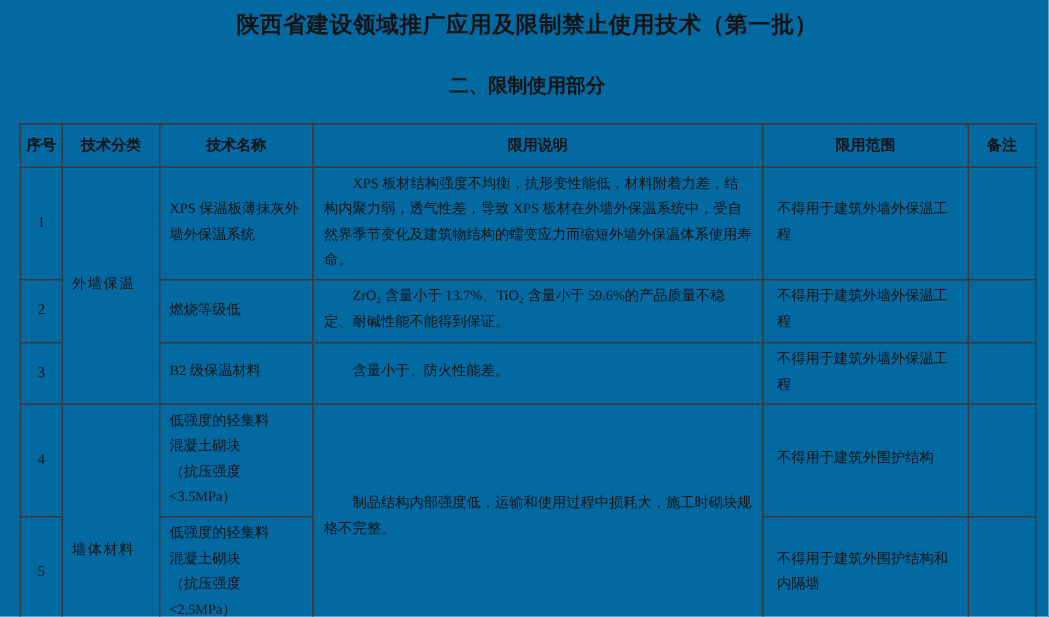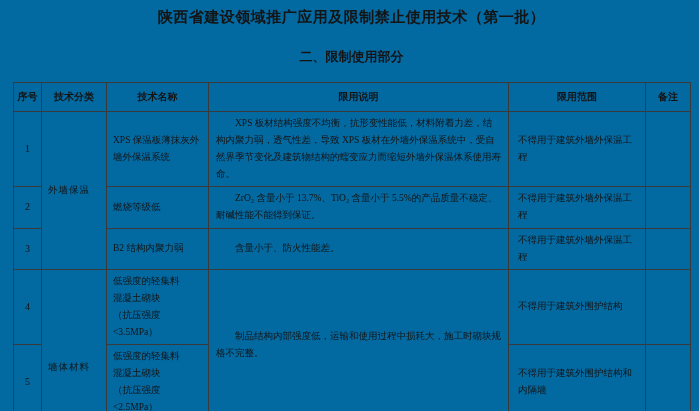--- a/index.html
+++ b/index.html
@@ -94,27 +94,27 @@
         <td class="c-cat" rowspan="3">外墙保温</td>
         <td class="c-name">XPS 保温板薄抹灰外
 墙外保温系统</td>
         <td class="c-desc">XPS 板材结构强度不均衡，抗形变性能低，材料附着力差，结构内聚力弱，透气性差，导致 XPS 板材在外墙外保温系统中，受自然界季节变化及建筑物结构的蠕变应力而缩短外墙外保温体系使用寿命。</td>
         <td class="c-scope">不得用于建筑外墙外保温工程</td>
         <td class="c-note"></td>
       </tr>
       <tr class="r2">
         <td class="c-no">2</td>
         <td class="c-name">燃烧等级低</td>
-        <td class="c-desc">ZrO₂ 含量小于 13.7%、TiO₂ 含量小于 5.5%的产品质量不稳定、耐碱性能不能得到保证。</td>
+        <td class="c-desc">ZrO₂ 含量小于 13.7%、TiO₂ 含量小于 59.6%的产品质量不稳定、耐碱性能不能得到保证。</td>
         <td class="c-scope">不得用于建筑外墙外保温工程</td>
         <td class="c-note"></td>
       </tr>
       <tr class="r3">
         <td class="c-no">3</td>
-        <td class="c-name">B2 结构内聚力弱</td>
+        <td class="c-name">B2 级保温材料</td>
         <td class="c-desc">含量小于、防火性能差。</td>
         <td class="c-scope">不得用于建筑外墙外保温工程</td>
         <td class="c-note"></td>
       </tr>
       <tr class="r4">
         <td class="c-no">4</td>
         <td class="c-cat" rowspan="3">墙体材料</td>
         <td class="c-name">低强度的轻集料
 混凝土砌块
 （抗压强度&lt;3.5MPa）</td>

